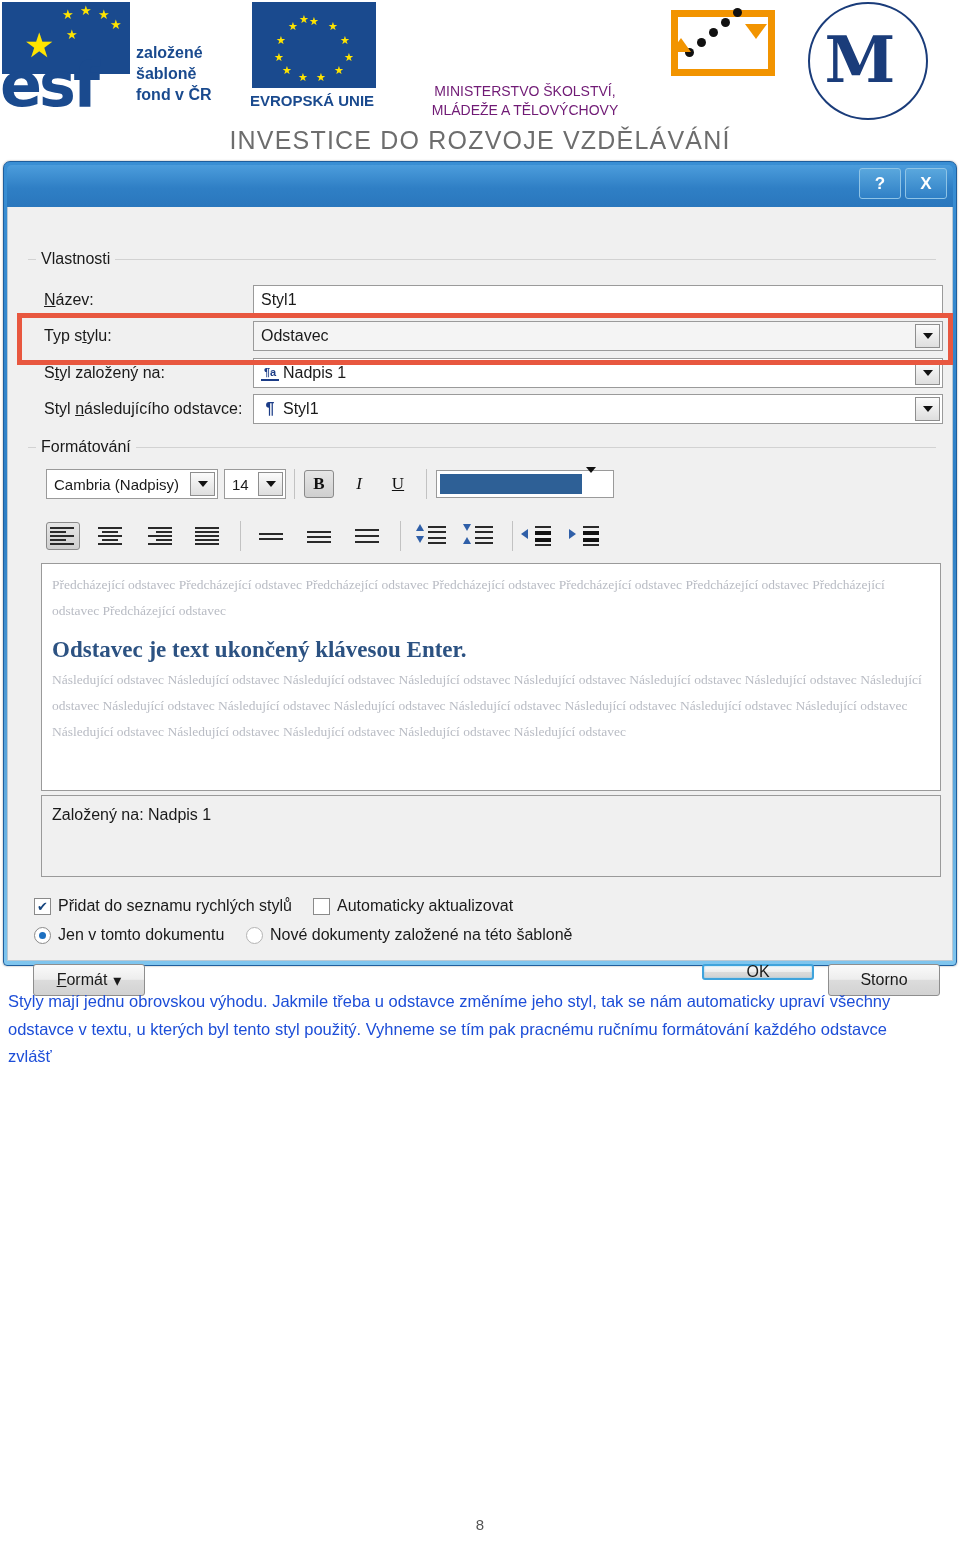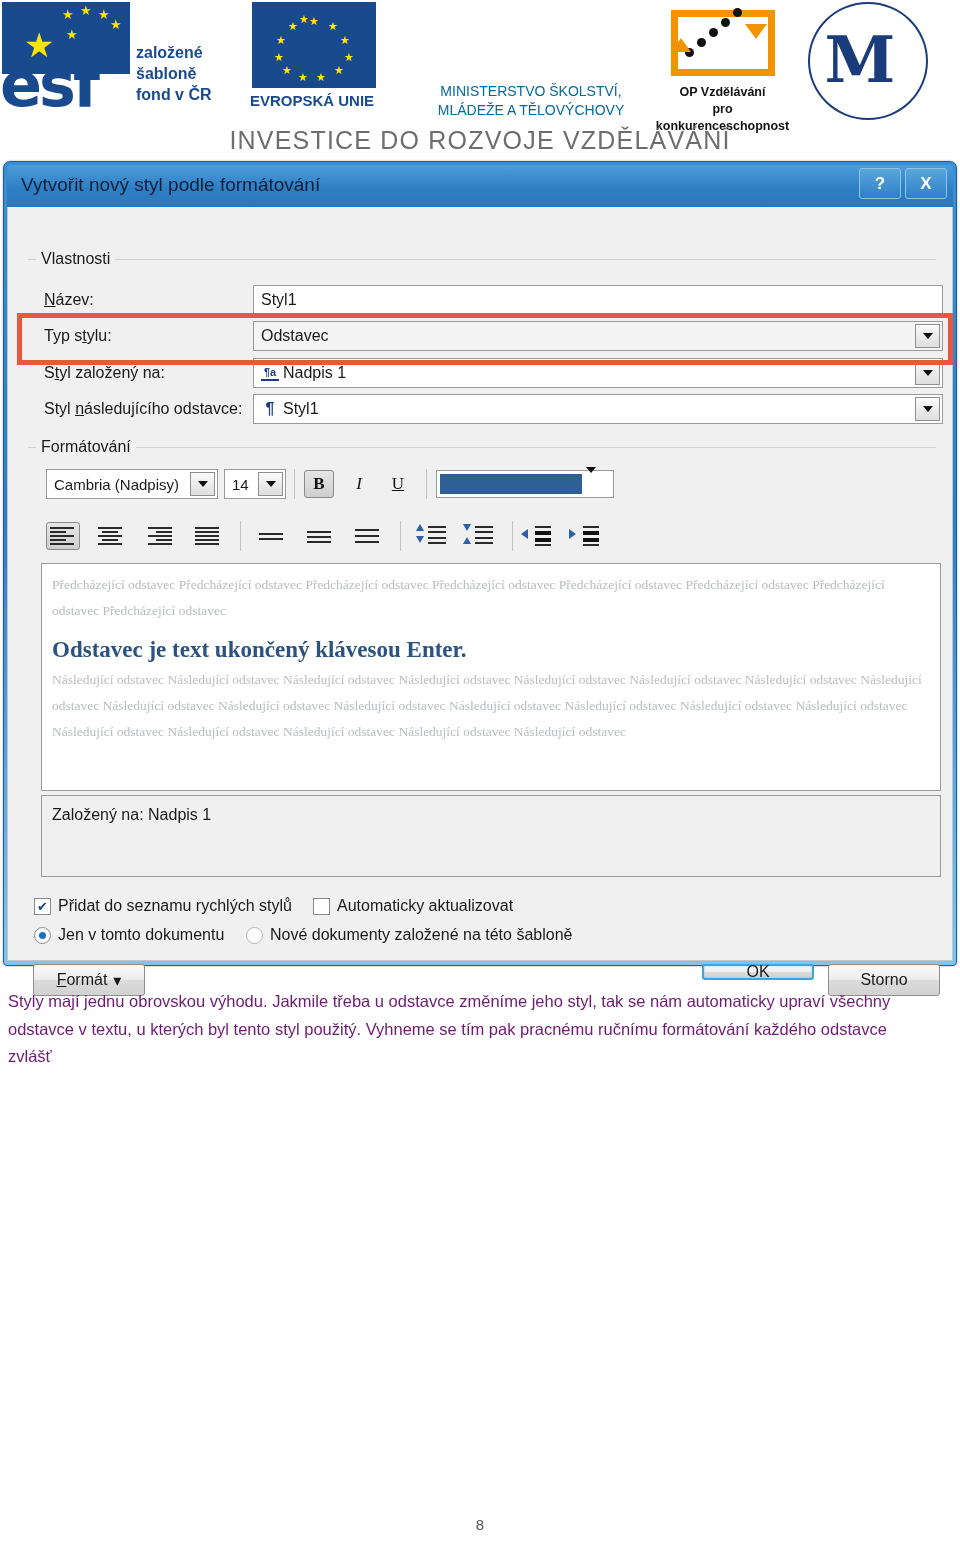--- a/index.html
+++ b/index.html
@@ -53,22 +53,22 @@
   }
 
   
   .msmt { left: 395px; top: 0; width: 240px; height: 122px; }
   .msmt-mark {
     position: absolute; left: 36px; top: 0; width: 160px; height: 78px;
     color: #4a7d87; font-size: 74px; font-weight: normal; line-height: 78px;
     font-family: "Liberation Serif", serif; letter-spacing: -6px;
   }
   .msmt-text {
-    position: absolute; left: 16px; top: 82px; width: 240px; text-align: center;
-    color: #0369a1; font-size: 14px; line-height: 1.35;
+    position: absolute; left: 10px; top: 82px; width: 240px; text-align: center;
+    color: #701a75; font-size: 14px; line-height: 1.35;
   }
 
   
   .op { left: 645px; top: 2px; width: 155px; height: 120px; }
   .op-mark {
     position: absolute; left: 18px; top: 0; width: 120px; height: 82px;
   }
   .op-box {
     position: absolute; left: 8px; top: 8px; width: 104px; height: 66px;
     border: 7px solid #f29400; border-top-color: #f29400;
@@ -291,21 +291,21 @@
     cursor: pointer;
   }
   .btn.default {
     border: 2px solid #3fa3dc;
     box-shadow: 0 0 2px #7fc8ee inset;
   }
 
   
   .body-text {
     position: absolute; left: 8px; top: 988px; width: 920px;
-    font-size: 16.5px; color: #701a75; line-height: 1.68;
+    font-size: 16.5px; color: #1d4ed8; line-height: 1.68;
     font-family: "Liberation Sans", sans-serif;
   }
   .page-num {
     position: absolute; left: 0; top: 1516px; width: 960px;
     text-align: center; font-size: 15px; color: #555;
   }
 </style>
 </head>
 <body>
 
@@ -357,38 +357,33 @@
     <div class="op-mark">
       <div class="op-box"></div>
       <span class="op-dot" style="left:22px;top:46px"></span>
       <span class="op-dot" style="left:34px;top:36px"></span>
       <span class="op-dot" style="left:46px;top:26px"></span>
       <span class="op-dot" style="left:58px;top:16px"></span>
       <span class="op-dot" style="left:70px;top:6px"></span>
       <span class="op-tri" style="left:8px;top:36px;border-left:10px solid transparent;border-right:10px solid transparent;border-bottom:14px solid #f29400"></span>
       <span class="op-tri" style="left:82px;top:22px;border-left:11px solid transparent;border-right:11px solid transparent;border-top:15px solid #f29400"></span>
     </div>
-    <div class="op-text">
-      <div>OP Vzdělávání</div>
-      <div>pro konkurenceschopnost</div>
-    </div>
   </div>
 
   <div class="logo mu">
     <div class="mu-circle"></div>
     <div class="mu-m">M</div>
   </div>
 
   <div class="invest-line">INVESTICE DO ROZVOJE VZDĚLÁVÁNÍ</div>
 </div>
 
 <div class="dialog-outer">
 
   <div class="titlebar">
-    <div class="title-text">Vytvořit nový styl podle formátování</div>
     <div class="tb-btns">
       <div class="tb-btn">?</div>
       <div class="tb-btn">X</div>
     </div>
   </div>
 
   <div class="dialog-body">
 
     <div class="group" style="left:20px;top:52px;width:908px;height:4px">
       <div class="group-line"></div>

